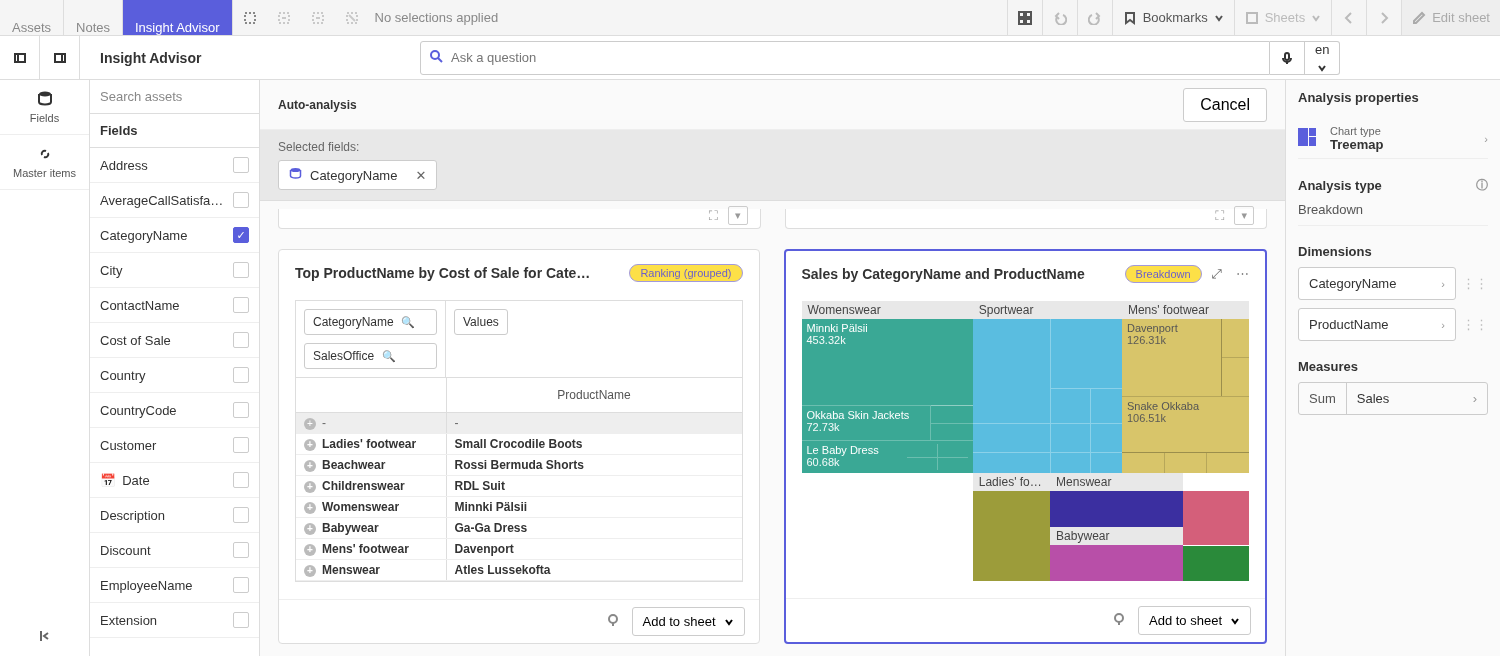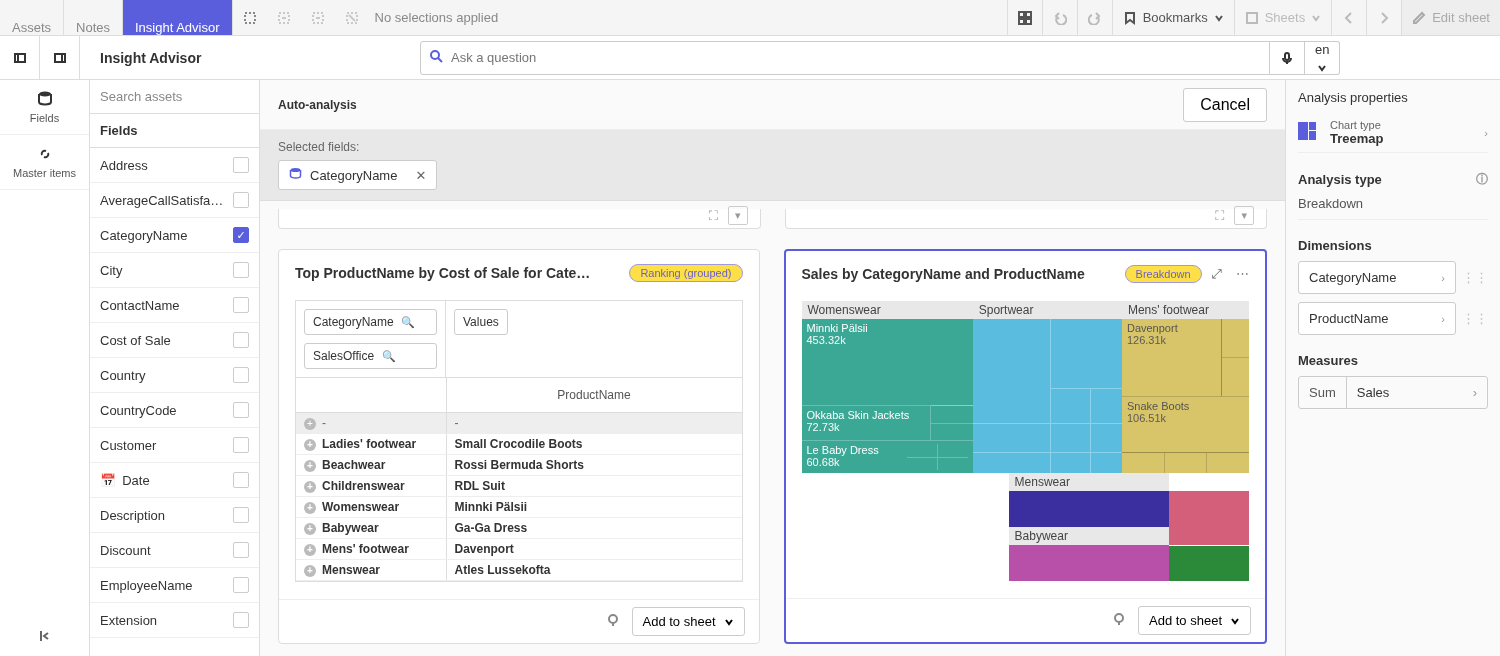--- a/index.html
+++ b/index.html
@@ -96,21 +96,21 @@
 .treemap { display:flex; flex-direction:column; height: 280px; border:0px solid #ddd; font-size:11px;}
 .tm-row1 { display:flex; flex:1.6;}
 .tm-row2 { display:flex; flex:1;}
 .tm-cell { position:relative; overflow:hidden;}
 .tm-header { background:#e8e8e8; color:#444; padding:2px 6px; font-size:12px;}
 .tm-block { color:#fff; padding:3px 5px; font-size:11px; position:relative;}
 .tm-block .v { display:block; opacity:0.95;}
 
 
 .rpanel { width: 215px; border-left: 1px solid #ddd; background: #fafafa; display:flex; flex-direction:column; padding: 10px 12px; gap: 8px; overflow:auto;}
-.rpanel h4 { font-size: 13px; font-weight: 400; }
+.rpanel h4 { font-size: 13px; font-weight: 700; margin-bottom:6px;}
 .prop-row { display:flex; align-items:center; gap:10px; padding: 6px 0; border-bottom:1px solid #eee; cursor:pointer;}
 .prop-row .ic { width:22px; color:#5a5edc; font-size:16px;}
 .prop-row .txt small { display:block; color:#666; font-size:11px;}
 .prop-row .txt strong { font-size:13px;}
 .prop-row .ar { margin-left:auto; color:#999; font-size:11px;}
 .section-label { font-size:13px; font-weight:600; margin-top:10px; display:flex; align-items:center; justify-content:space-between;}
 .dim-pill { border:1px solid #ccc; background:#fff; border-radius:3px; padding:8px 10px; display:flex; align-items:center; gap:8px; cursor:pointer;}
 .dim-pill .ar { margin-left:auto; color:#999; font-size:11px;}
 .drag { color:#bbb; cursor:grab;}
 .meas-row { display:flex; gap:0; border:1px solid #ccc; border-radius:3px; overflow:hidden;}
@@ -532,34 +532,44 @@
                   <div class="tm-header">Mens' footwear</div>
                   <div style="flex:1; display:flex; flex-direction:column;">
                     <div class="tm-block" style="flex:1; background:#d8c56a; color:#555;">
                       <span>Davenport</span><span class="v">126.31k</span>
                       <div style="position:absolute; right:0; top:0; bottom:0; width:22%; border-left:1px solid rgba(0,0,0,0.15); display:grid; grid-template-rows:1fr 1fr; gap:1px; background:rgba(0,0,0,0.15);">
                           <div style="background:#d8c56a"></div>
                           <div style="background:#d8c56a"></div>
                         </div>
                     </div>
                     <div class="tm-block" style="flex:1; background:#d8c56a; color:#555; border-top:1px solid rgba(0,0,0,0.15);">
-                      <span>Snake Boots</span><span class="v">106.51k</span>
+                      <span>Snake Okkaba</span><span class="v">106.51k</span>
                       <div style="position:absolute; right:0; bottom:0; left:0; height:28%; border-top:1px solid rgba(0,0,0,0.15); display:grid; grid-template-columns:1fr 1fr 1fr; gap:1px; background:rgba(0,0,0,0.15);">
                           <div style="background:#d8c56a"></div>
                           <div style="background:#d8c56a"></div>
                           <div style="background:#d8c56a"></div>
                         </div>
                     </div>
                   </div>
                 </div>
               </div>
 
               <div class="tm-row2">
                 <div style="flex:1.55;"></div>
 
+                <div class="tm-cell" style="flex:0.7; display:flex; flex-direction:column;">
+                  <div class="tm-header">Ladies' fo…</div>
+                  <div style="flex:1; background:#9c9c3a; display:grid; grid-template-columns:1.5fr 1fr; grid-template-rows:1.5fr 1fr 0.7fr; gap:1px;">
+                    <div style="background:#9c9c3a; grid-row:1/3"></div>
+                      <div style="background:#9c9c3a"></div>
+                      <div style="background:#9c9c3a"></div>
+                    <div style="background:#9c9c3a"></div>
+                      <div style="background:#9c9c3a"></div>
+                  </div>
+                </div>
 
                 <div class="tm-cell" style="flex:1.2; display:flex; flex-direction:column;">
                   <div class="tm-header">Menswear</div>
                   <div style="flex:1; background:#3b2fa0; display:grid; grid-template-columns:1.3fr 1fr 0.8fr; grid-template-rows:1fr; gap:1px;">
                     <div style="background:#3b2fa0"></div>
                       <div style="background:#3b2fa0"></div>
                       <div style="background:#3b2fa0"></div>
                   </div>
                   <div class="tm-header">Babywear</div>
                   <div style="flex:1; background:#b84fa8; display:grid; grid-template-columns:1.3fr 1fr 0.8fr 0.6fr; grid-template-rows:1fr 0.6fr; gap:1px;">

